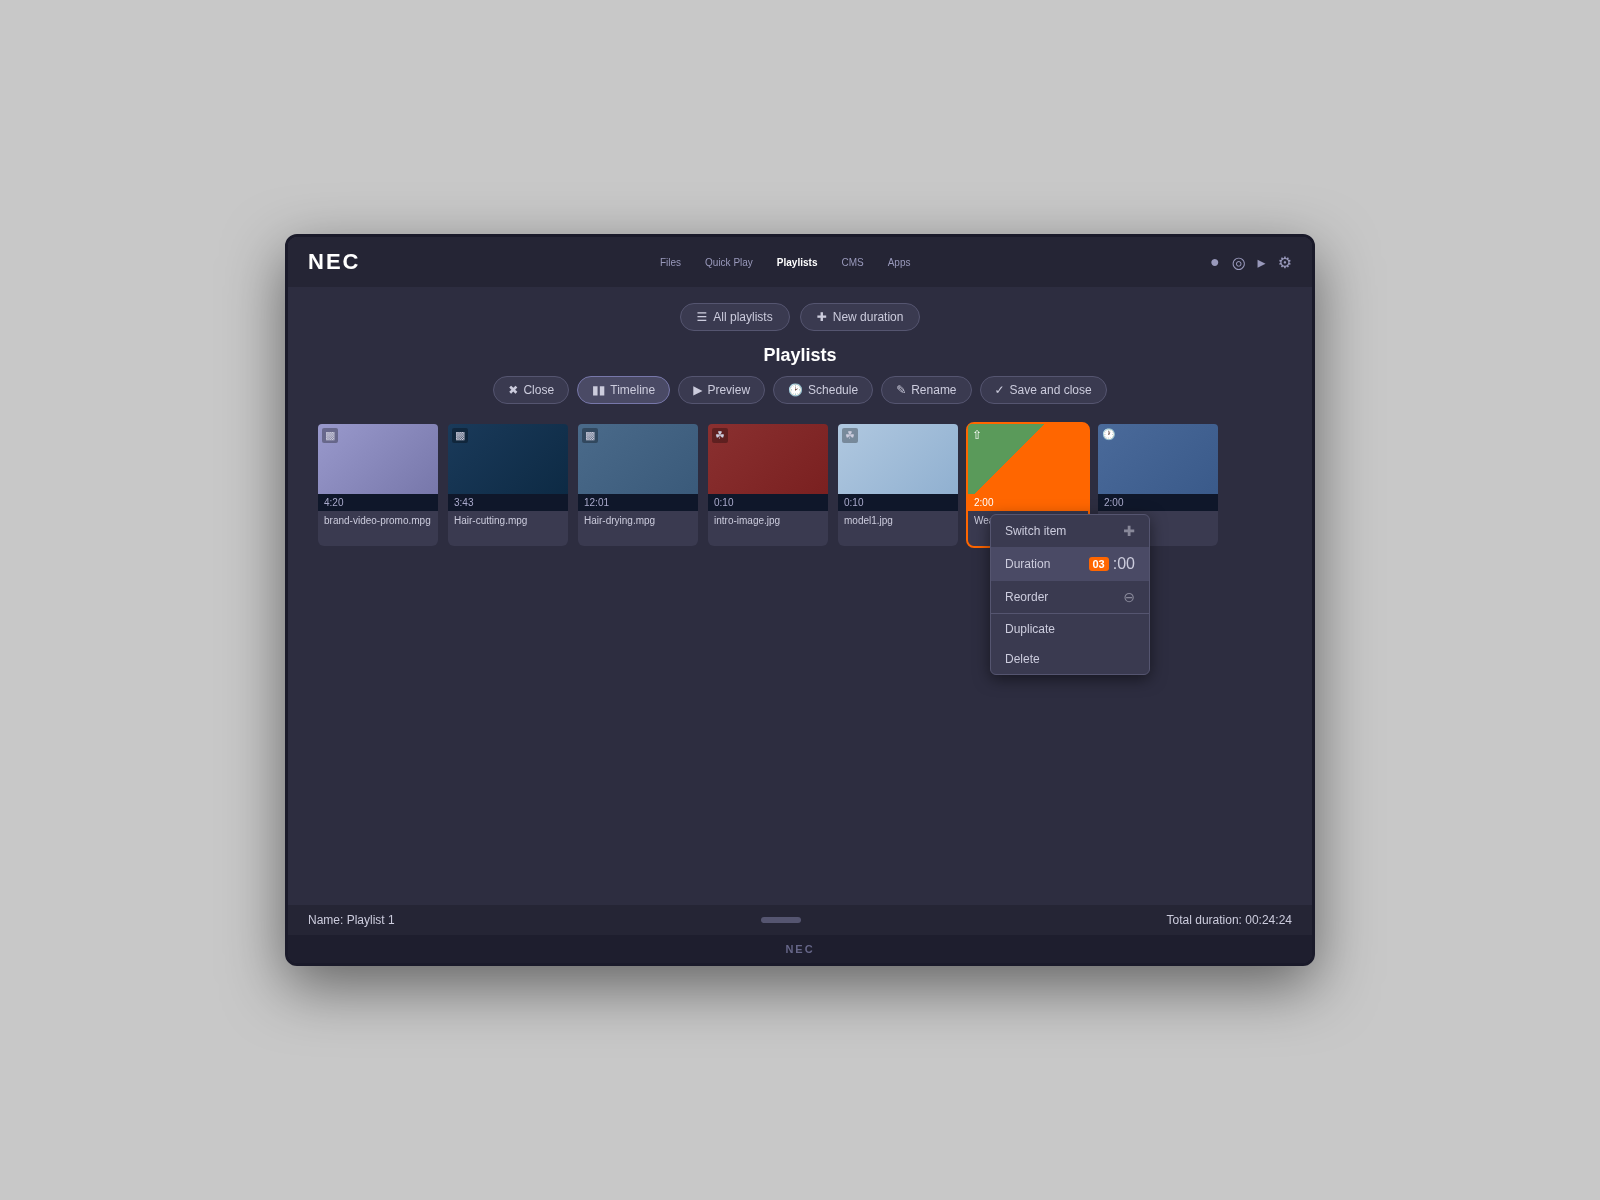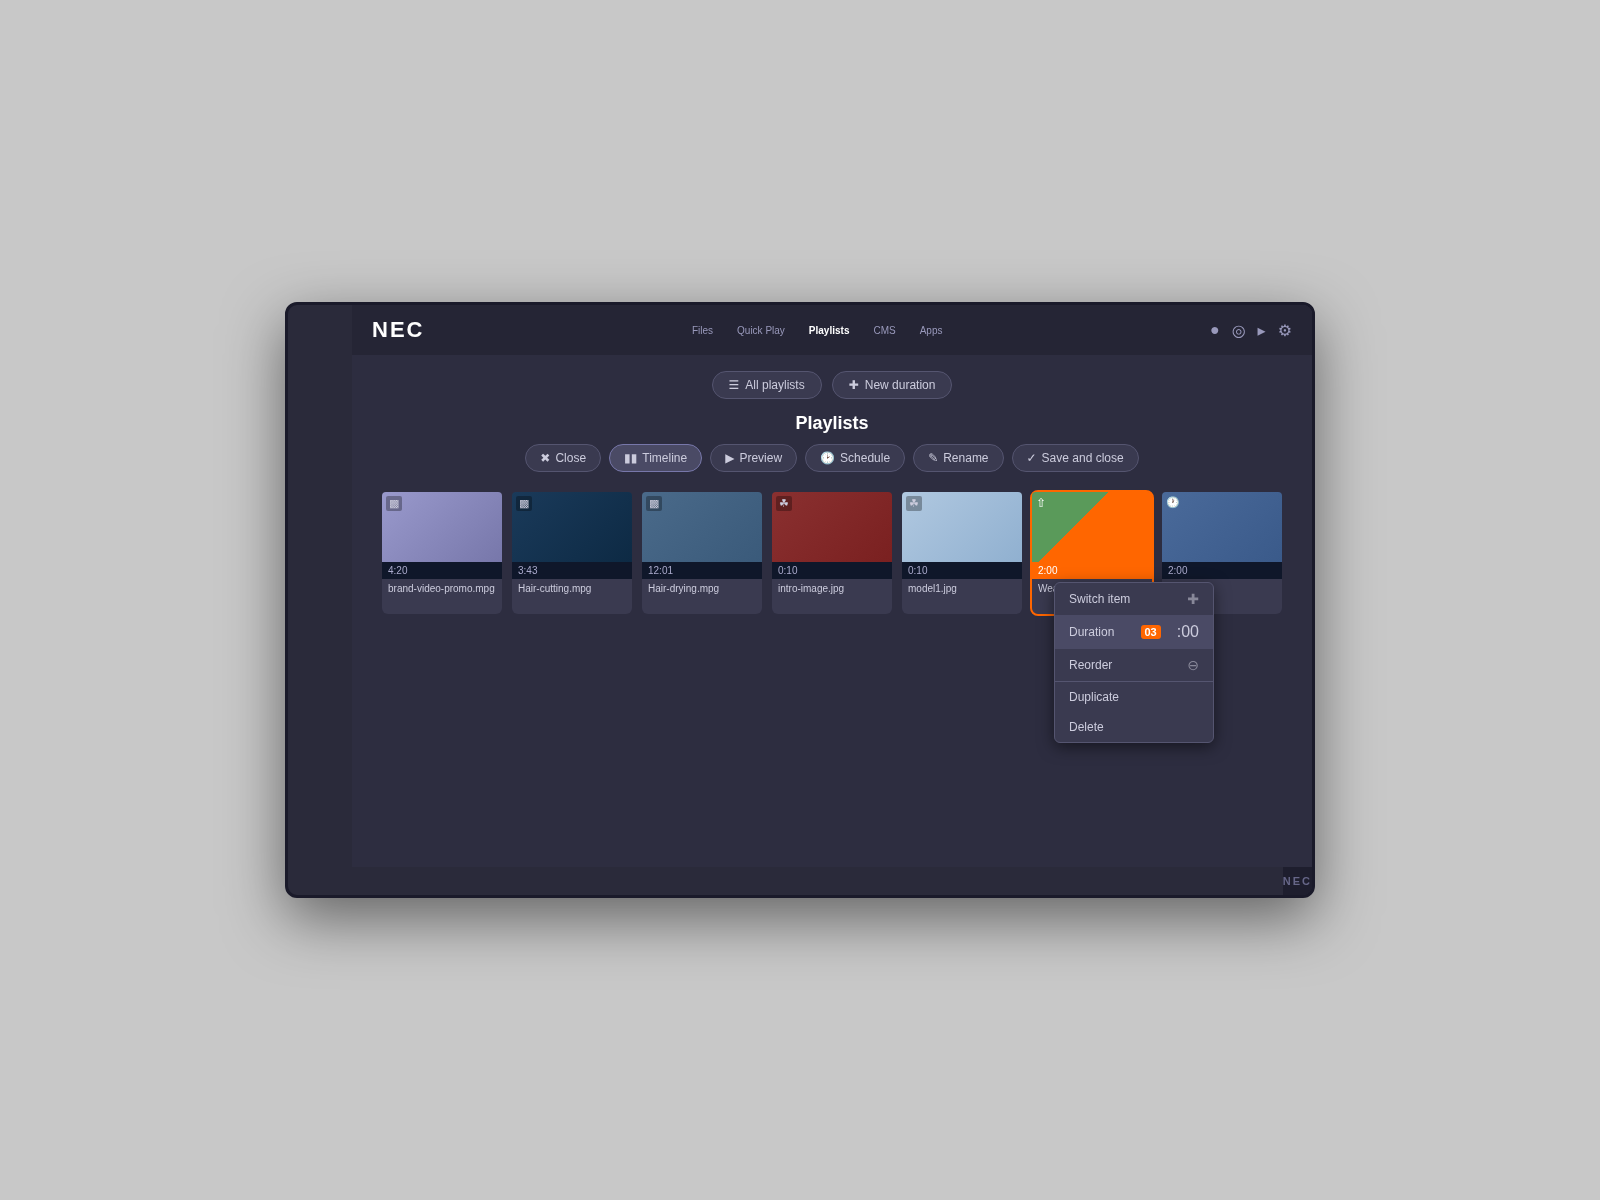--- a/index.html
+++ b/index.html
@@ -6,30 +6,29 @@
     body {
       background: #c8c8c8;
       display: flex;
       align-items: center;
       justify-content: center;
       min-height: 100vh;
       font-family: 'Segoe UI', Arial, sans-serif;
     }
     .tv-outer {
       width: 1030px;
-      height: 596px;
+      height: 732px;
       background: #2a2a3a;
       border-radius: 12px;
       border: 3px solid #1a1a2a;
       box-shadow: 0 20px 60px rgba(0,0,0,0.5);
       display: flex;
       flex-direction: column;
       overflow: hidden;
       position: relative;
-      align-items: flex-end;
     }
     .tv-screen {
       flex: 1;
       background: #2d2d40;
       display: flex;
       flex-direction: column;
       padding: 0;
       position: relative;
     }
     
@@ -239,21 +238,21 @@
       color: #888899;
       font-size: 14px;
     }
     .ctx-icon-minus {
       color: #888899;
       font-size: 14px;
     }
     .duration-val {
       display: flex;
       align-items: center;
-      gap: 16px;
+      gap: 4px;
     }
     .duration-orange {
       background: #ff6600;
       color: #ffffff;
       border-radius: 3px;
       padding: 1px 4px;
       font-size: 11px;
       font-weight: 700;
     }
     .duration-gray {
@@ -458,18 +457,23 @@
             <span>Duplicate</span>
           </div>
           <div class="ctx-item">
             <span>Delete</span>
           </div>
         </div>
 
       </div>
     </div>
 
+    <div class="bottom-bar">
+      <span class="playlist-name">Name: Playlist 1</span>
+      <div class="bottom-handle"></div>
+      <span class="total-duration">Total duration: 00:24:24</span>
+    </div>
   </div>
 
   <div class="tv-bottom">
     <span class="tv-bottom-logo">NEC</span>
   </div>
 </div>
 
 </body></html>

